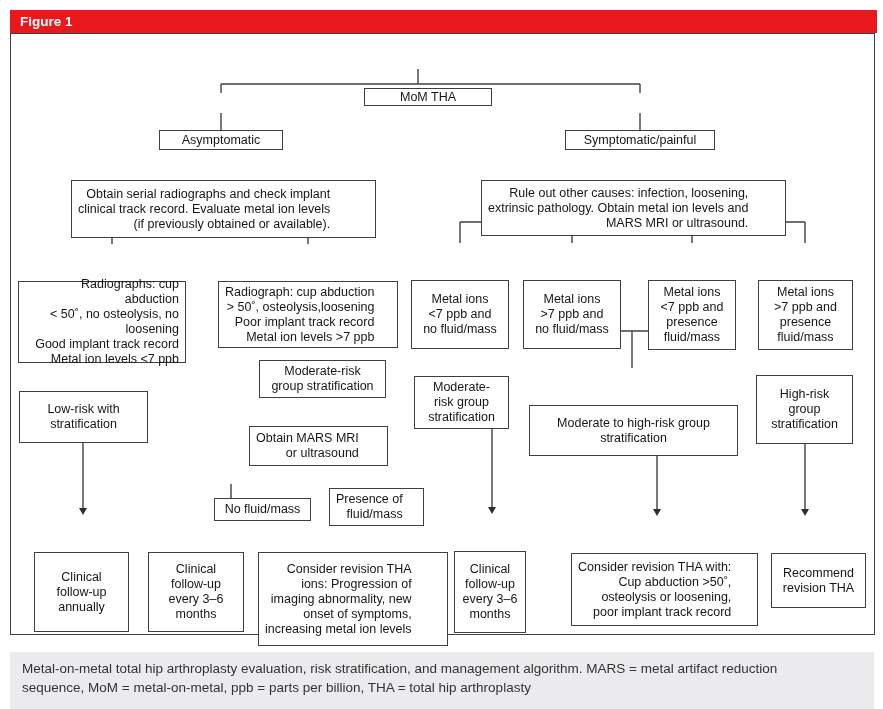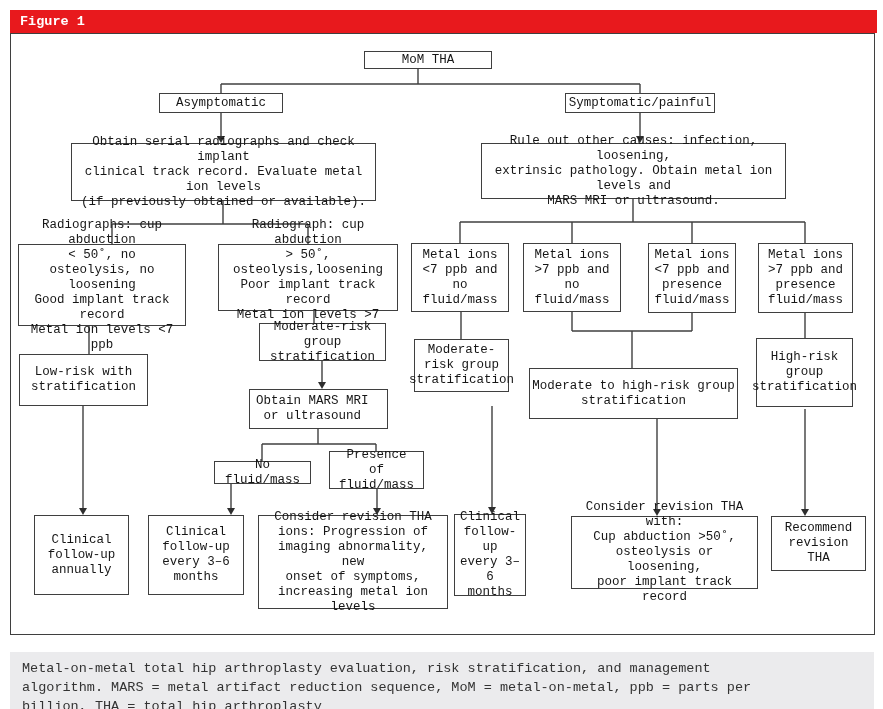--- a/index.html
+++ b/index.html
@@ -1,27 +1,27 @@
 <!DOCTYPE html>
 <html><head>
 <meta charset="utf-8">
 <style>
   html,body{margin:0;padding:0;background:#fff;}
   #page{position:relative;width:883px;height:709px;background:#ffffff;
-        font-family:Liberation Mono, monospace;overflow:hidden;}
+        font-family:Liberation Sans, sans-serif;overflow:hidden;}
   #banner{position:absolute;left:10px;top:10px;width:867px;height:23px;
           background:#e8191d;display:flex;align-items:center;}
   #banner .label{color:#ffffff;font-size:13.5px;font-weight:bold;padding-left:10px;}
   #diagram{position:absolute;left:10px;top:33px;width:865px;height:602px;
            border:1.6px solid #3f3f3f;background:#fff;box-sizing:border-box;}
   #connectors{position:absolute;left:0;top:0;width:864px;height:600px;}
   .node{position:absolute;box-sizing:border-box;border:1.5px solid #3f3f3f;background:#fff;
         color:#161616;font-size:12.5px;line-height:1.2;white-space:pre-line;
-        display:flex;align-items:center;justify-content:center;text-align:center;padding:1px 2px;}
-  .node.l{justify-content:flex-start;text-align:center;padding:13px 6px;}
+        display:flex;align-items:center;justify-content:center;text-align:center;padding:1px 2px;margin-top:37px;}
+  .node.l{justify-content:flex-start;text-align:right;padding:13px 6px;}
   #caption{position:absolute;left:10px;top:652px;width:864px;min-height:50px;
            background:#ebebed;box-sizing:border-box;color:#333333;
            font-size:13.5px;line-height:1.4;padding:8px 84px 16px 12px;}
   svg line{stroke:#3f3f3f;stroke-width:1.4;}
   svg polygon{fill:#2e2e2e;}
 </style>
 </head>
 <body>
 
 <div id="page">

